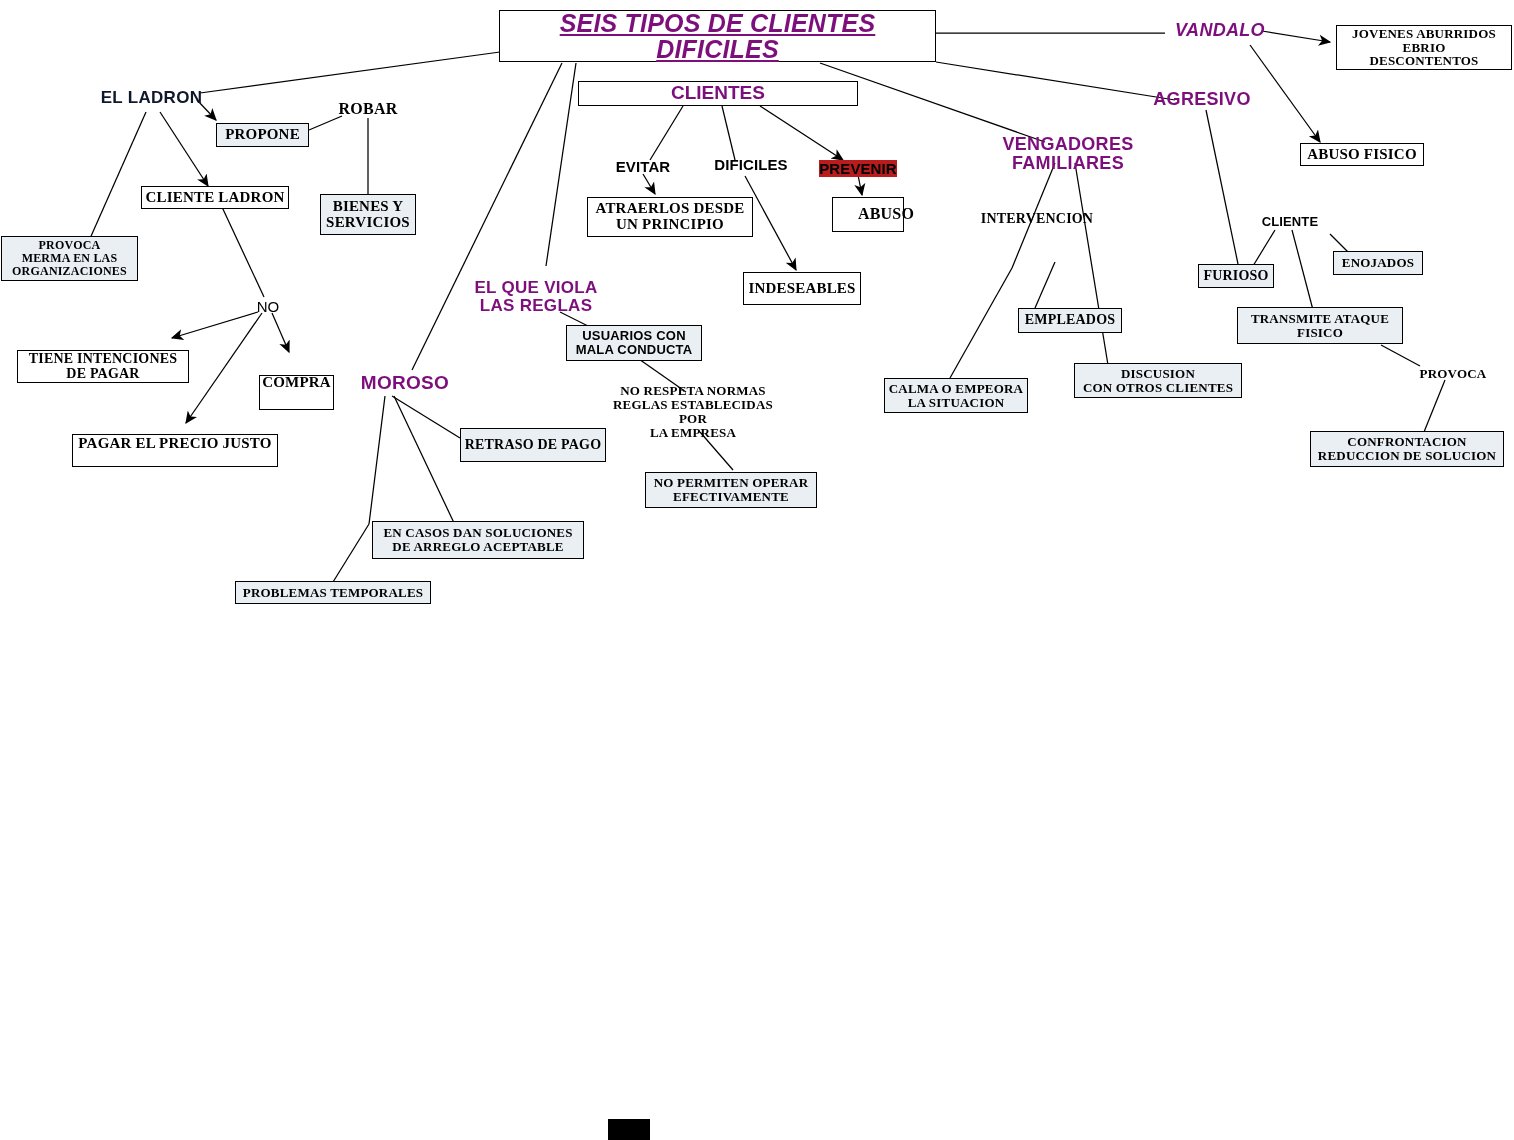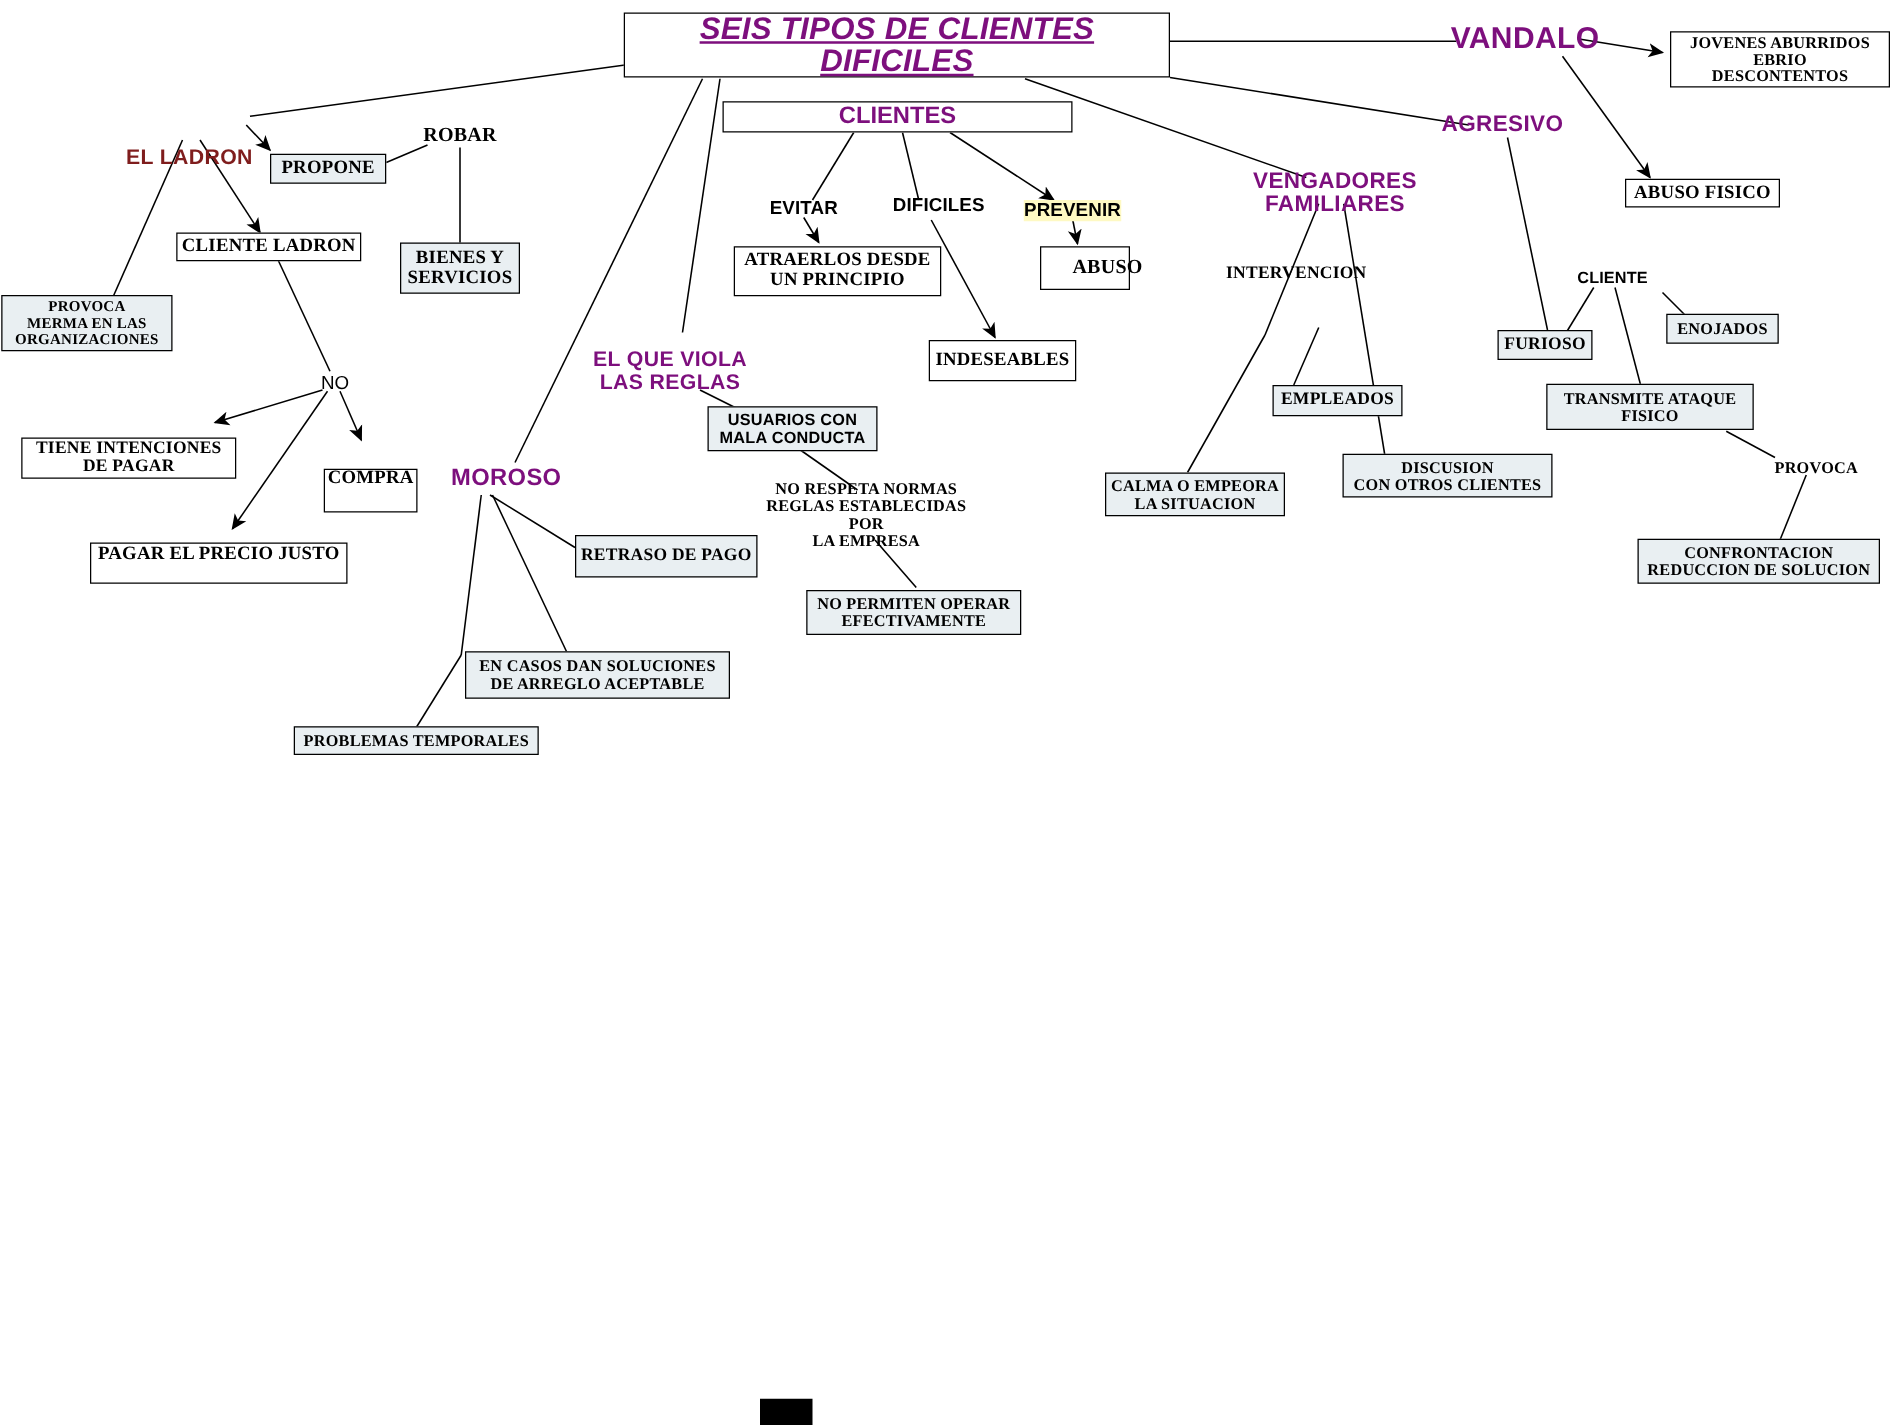--- a/index.html
+++ b/index.html
@@ -17,25 +17,25 @@
 
   
   .round{border:1px solid #000;border-radius:0;background:#e9eff2;color:#000;
          font-family:"Liberation Serif",serif;font-weight:700;letter-spacing:.2px;}
 
   
   .plain{color:#000;font-family:"Liberation Serif",serif;font-weight:700;letter-spacing:.2px;}
 
   
   .lbl{color:#000;font-family:"Liberation Sans",sans-serif;font-weight:700;letter-spacing:.1px;}
-  .lbl.shadow{background:#fef9c3;}
+  .lbl.shadow{background:#b91c1c;}
 
   
   .purple{color:#7d0f7d;font-family:"Liberation Sans",sans-serif;font-weight:700;letter-spacing:.3px;}
-  .magenta{color:#7f1d1d;font-family:"Liberation Sans",sans-serif;font-weight:700;letter-spacing:.3px;margin-top:28px;}
+  .magenta{color:#0f172a;font-family:"Liberation Sans",sans-serif;font-weight:700;letter-spacing:.3px;}
 
   
   #title-box{border:1px solid #000;background:#fff;}
   #title-text{color:#7d0f7d;font-family:"Liberation Sans",sans-serif;font-weight:700;
               font-style:italic;text-decoration:underline;font-size:25px;letter-spacing:.2px;}
   #clientes-box{border:1px solid #000;background:#fff;}
   #clientes-text{color:#7d0f7d;font-family:"Liberation Sans",sans-serif;font-weight:700;font-size:19px;}
 
   #black-mark{position:absolute;background:#000;}
 </style>
@@ -252,21 +252,21 @@
   <div class="node round" style="left:884px;top:378px;width:144px;height:35px;font-size:13px;flex-direction:column;">
     <span>CALMA O EMPEORA</span>
     <span>LA SITUACION</span>
   </div>
 
   <div class="node round" style="left:1074px;top:363px;width:168px;height:35px;font-size:13px;flex-direction:column;">
     <span>DISCUSION</span>
     <span>CON OTROS CLIENTES</span>
   </div>
 
-  <div class="node purple" style="left:1172px;top:20px;width:96px;height:22px;font-size:24px;">
+  <div class="node purple" style="left:1172px;top:20px;width:96px;height:22px;font-size:18px;font-style:italic;">
     <span>VANDALO</span>
   </div>
 
   <div class="node rect" style="left:1336px;top:25px;width:176px;height:45px;font-size:13px;flex-direction:column;">
     <span>JOVENES ABURRIDOS</span>
     <span>EBRIO</span>
     <span>DESCONTENTOS</span>
   </div>
 
   <div class="node rect" style="left:1300px;top:143px;width:124px;height:23px;font-size:15px;">

